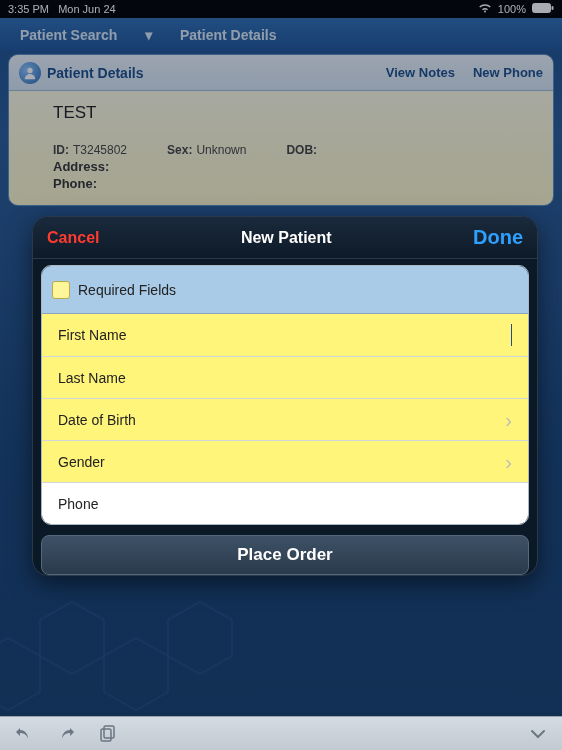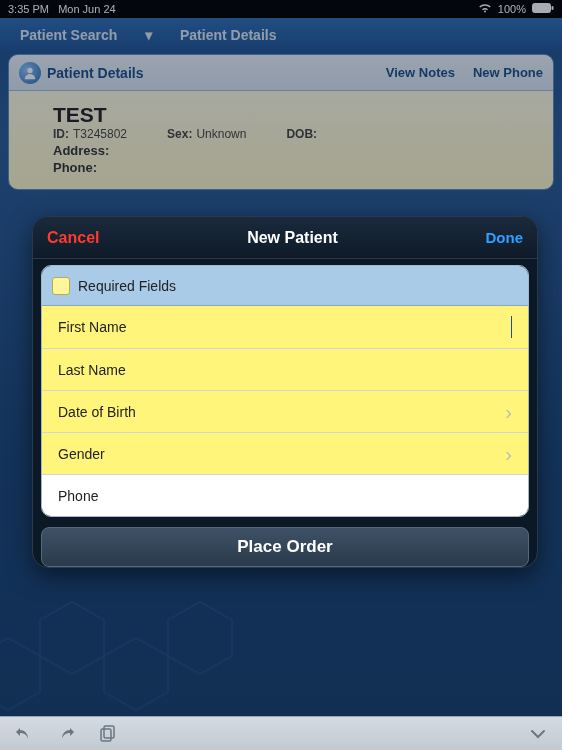--- a/index.html
+++ b/index.html
@@ -40,48 +40,48 @@
   color: #1d4e8a; font-weight: 700; font-size: 14px;
 }
 .details-head .spacer { flex: 1; }
 .details-head .hlink { margin-left: 18px; font-size: 13px; color: #1d4e8a; }
 .avatar-ico {
   width: 22px; height: 22px; border-radius: 50%; margin-right: 6px;
   background: radial-gradient(circle at 35% 35%, #8fc4ff, #2a6bb0);
   display: flex; align-items: center; justify-content: center; color: #fff; font-size: 12px;
 }
 .details-body { padding: 12px 44px 14px; font-size: 13px; color: #333; }
-.details-body .pname { font-weight: 700; font-size: 21px; color: #222; margin-bottom: 0; }
+.details-body .pname { font-weight: 400; font-size: 17px; color: #222; margin-bottom: 20px; }
 .row1 { display: flex; gap: 40px; font-size: 12px; color: #444; margin-bottom: 0; }
 .row1 .lbl { font-weight: 700; margin-right: 4px; }
 .addr, .phone { font-weight: 700; font-size: 13px; color: #333; margin-top: 2px; }
 
 
 .overlay { position: absolute; inset: 0; background: rgba(8, 20, 38, 0.35); }
 .modal {
   position: absolute; left: 32px; right: 24px; top: 216px;
   background: #0b1826; border-radius: 16px; border: 1px solid #2a3a4c;
   box-shadow: 0 8px 24px rgba(0,0,0,0.5);
   overflow: hidden;
 }
 .modal-head {
   height: 42px; display: flex; align-items: center; padding: 0 14px;
   background: linear-gradient(#1a2a3c, #0e1a28);
   border-bottom: 1px solid #2a3a4c;
 }
 .modal-head .cancel { color: #ff3b30; font-size: 16px; font-weight: 600; }
 .modal-head .mtitle { flex: 1; text-align: center; color: #fff; font-size: 16px; font-weight: 700; }
-.modal-head .done { color: #2ea0ff; font-size: 15px; font-weight: 700; }
+.modal-head .done { color: #2ea0ff; font-size: 20px; font-weight: 700; }
 
 .modal-body {
   margin: 6px 8px 8px; border: 1px solid #a9b6c3; border-radius: 10px; overflow: hidden;
 }
 .reqhead {
   background: #a9cbe8; color: #222; font-size: 14px; font-weight: 500;
-  height: 40px; display: flex; align-items: center; padding: 0 10px; gap: 8px;
+  height: 48px; display: flex; align-items: center; padding: 0 10px; gap: 8px;
   border-bottom: 1px solid #8aa6c2;
 }
 .reqbox {
   width: 18px; height: 18px; background: #fff59a; border: 1px solid #b8ab4a; border-radius: 3px;
 }
 .fieldrow {
   height: 42px; display: flex; align-items: center; padding: 0 16px;
   border-top: 1px solid #cfd6dd; background: #fff; color: #222; font-size: 14px;
   position: relative;
 }

